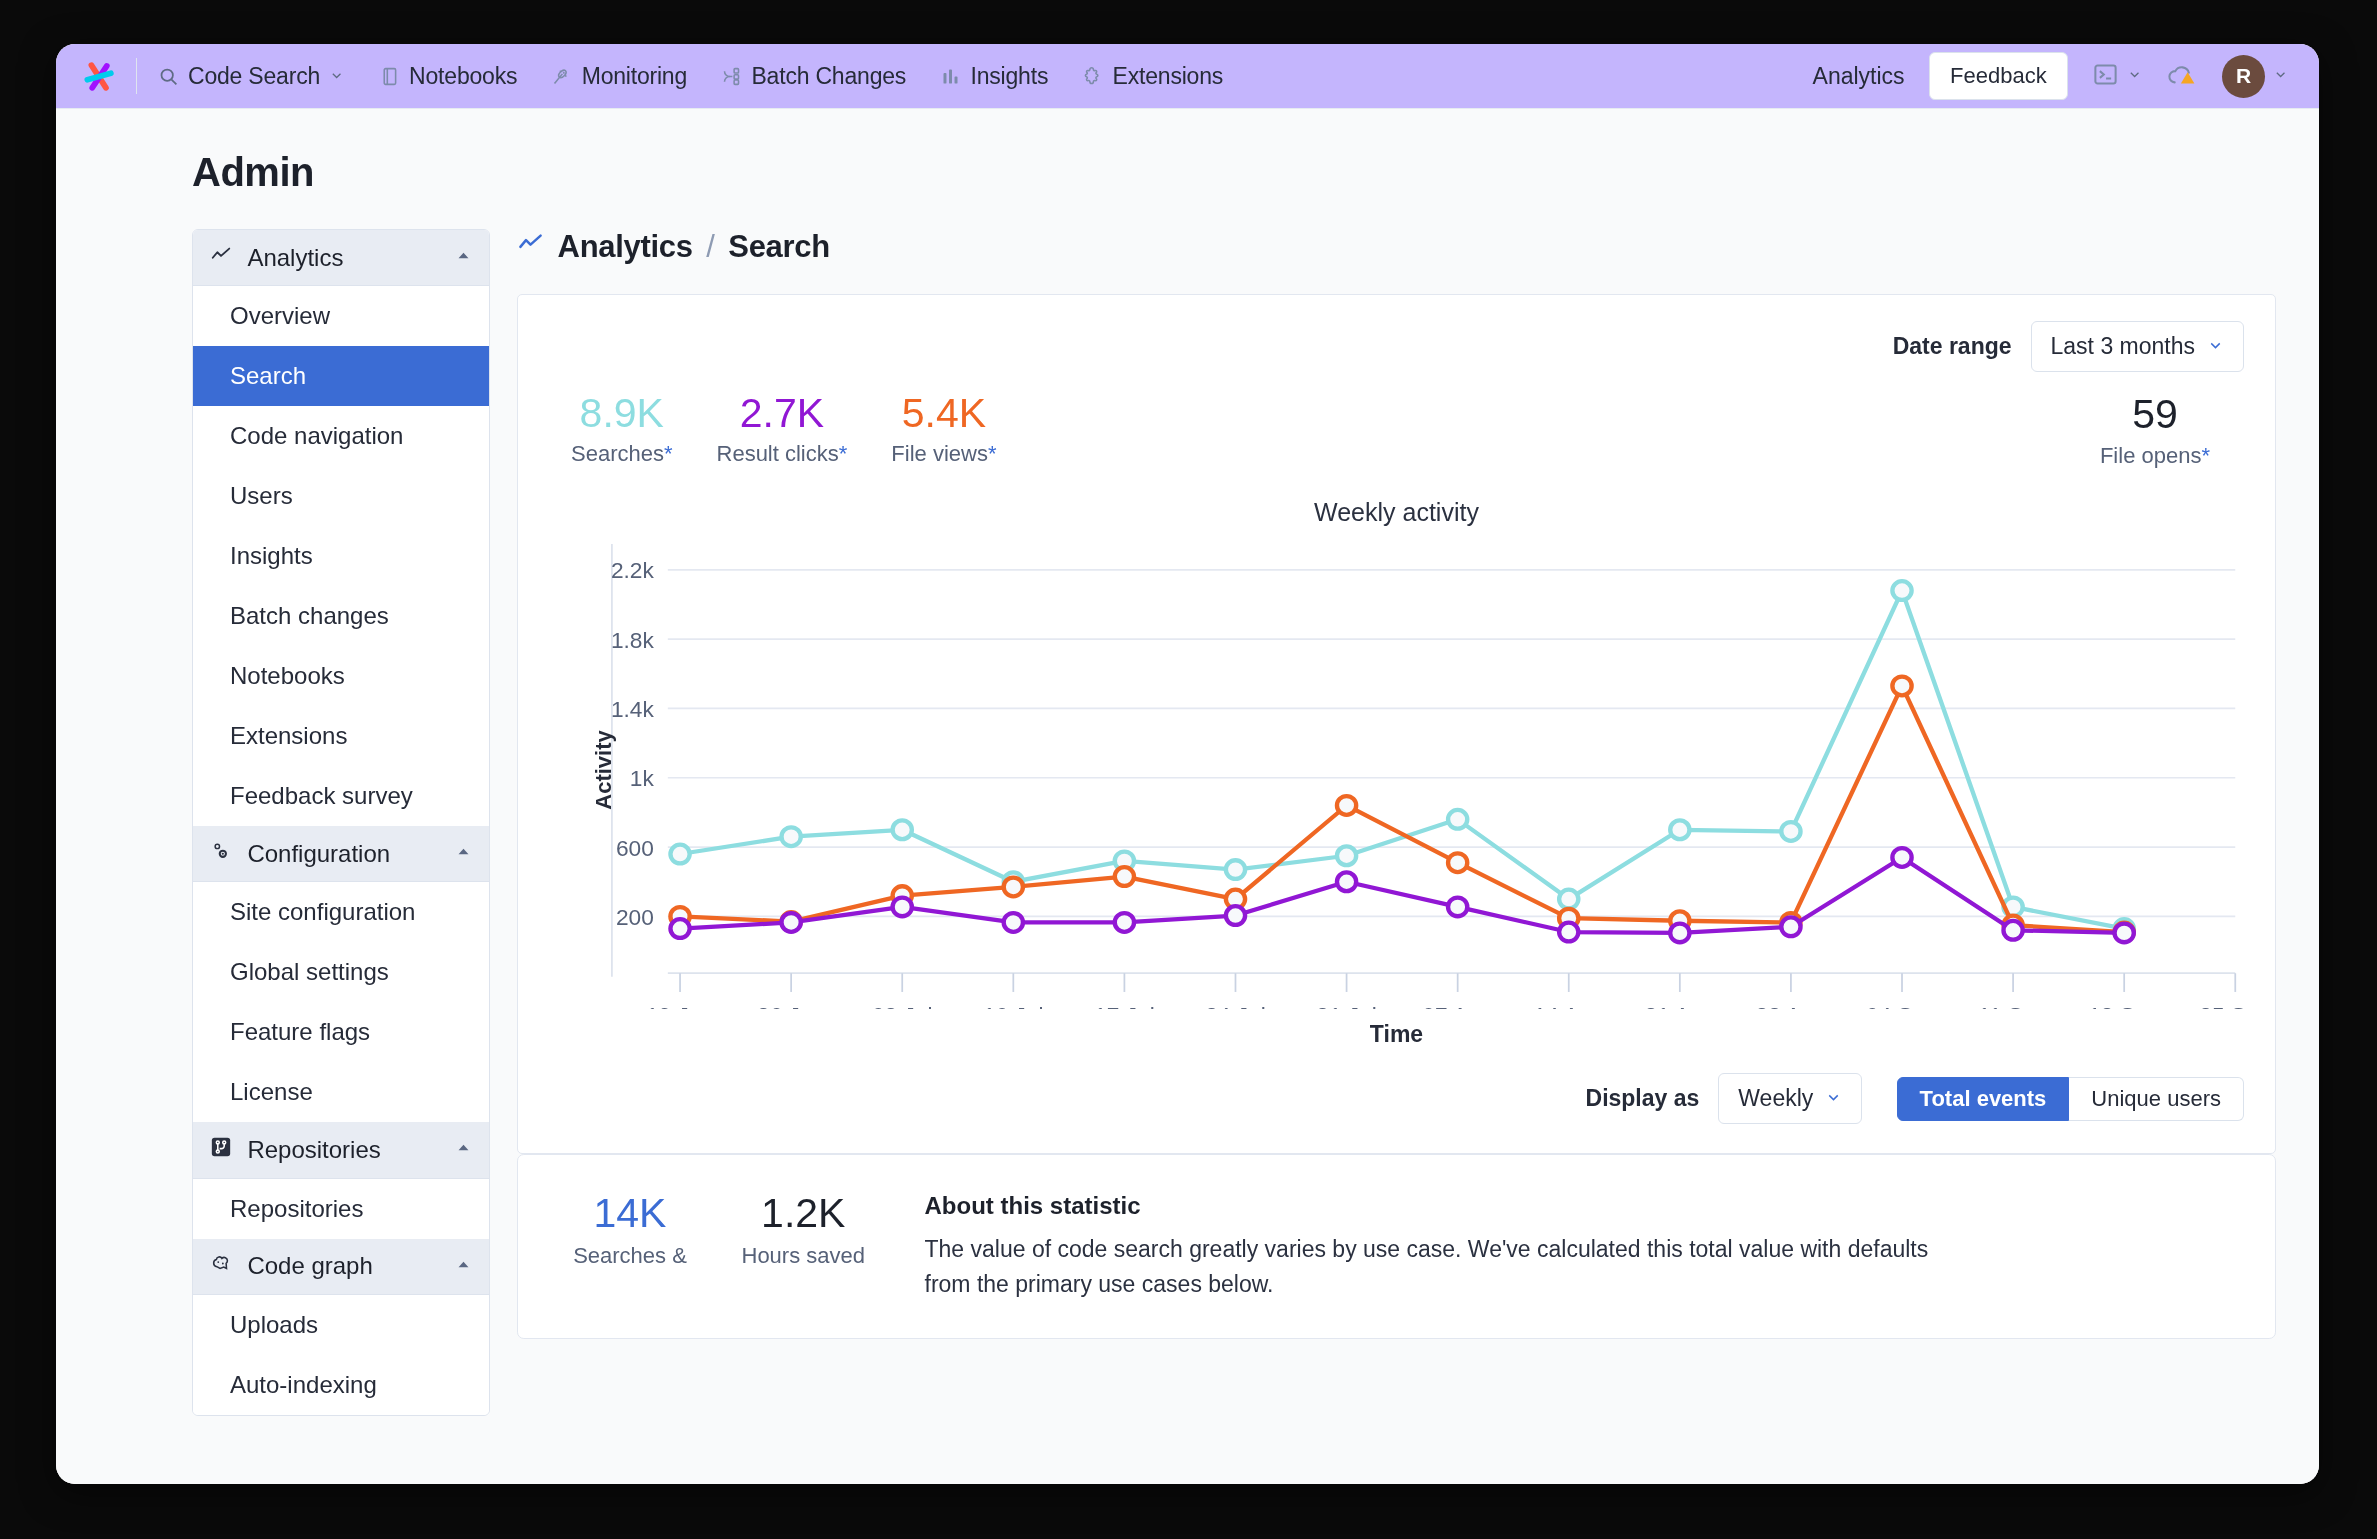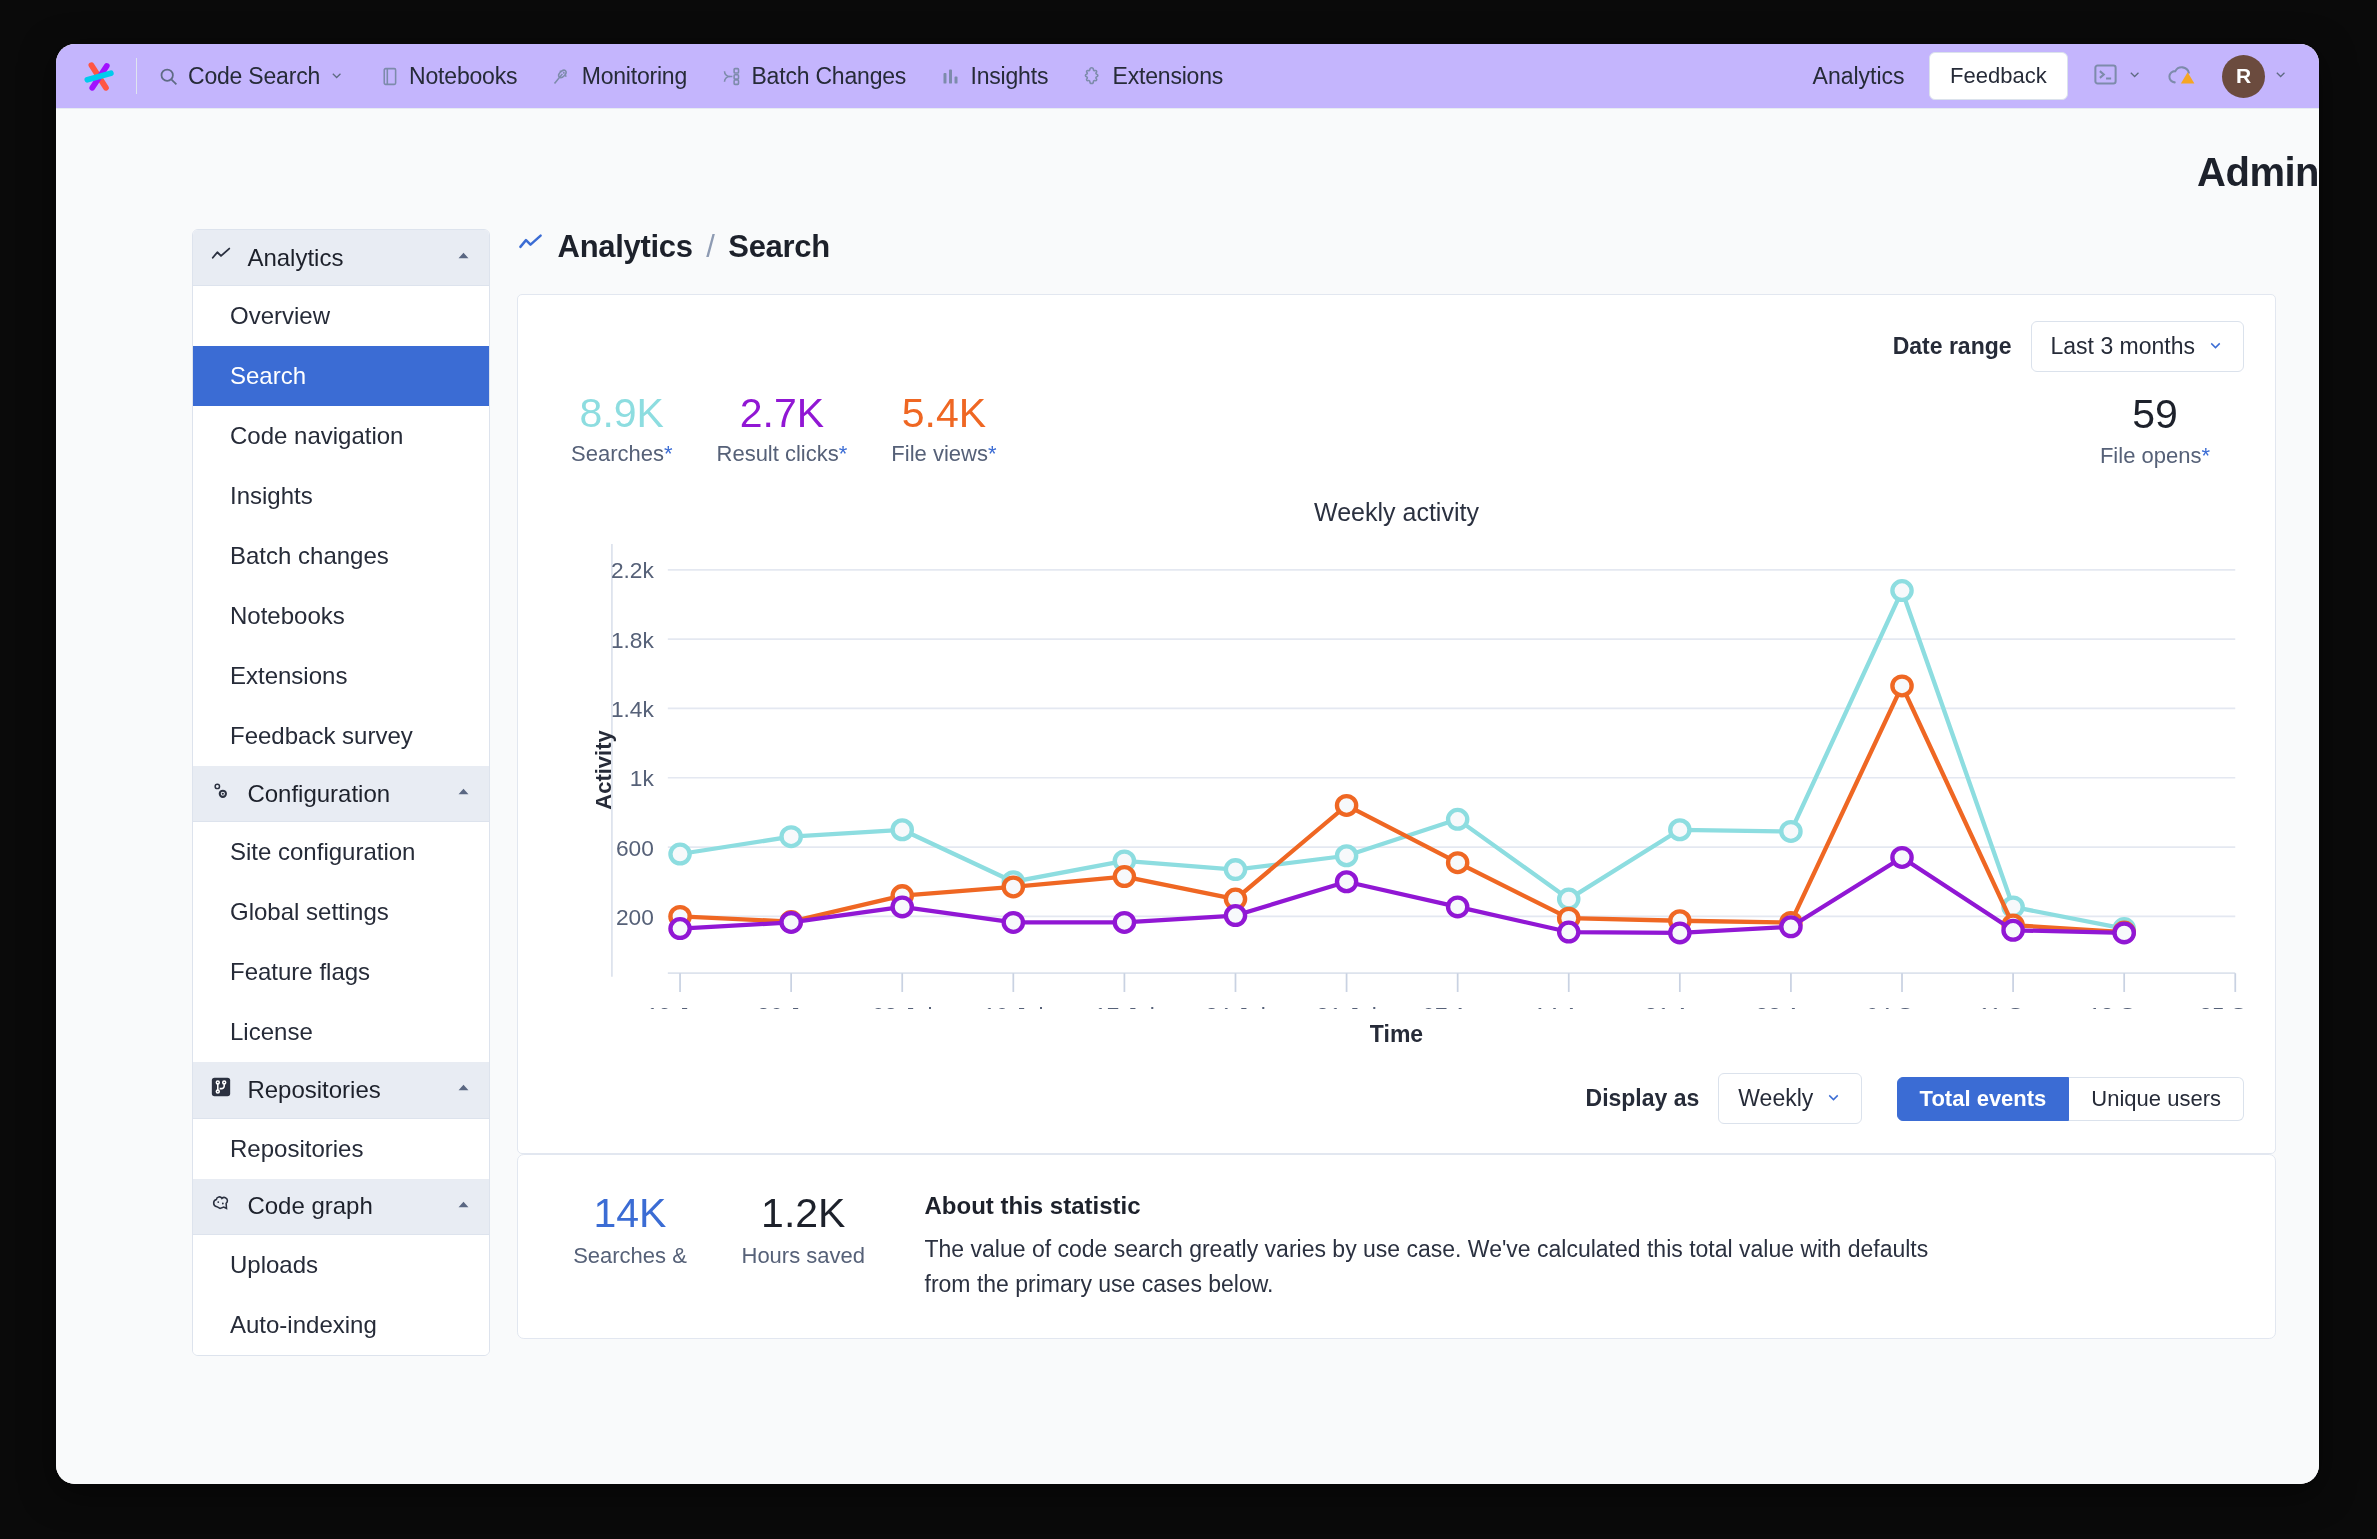--- a/index.html
+++ b/index.html
@@ -63,21 +63,21 @@
   }
   
   .page {
     height: calc(1440px - 65px);
     background: #f9fafb;
     overflow: hidden;
     position: relative;
   }
   .page-title {
     font-size: 40px; font-weight: 700; color:#1d212b;
-    padding: 41px 0 0 136px; letter-spacing:-0.5px;text-align:right;
+    padding: 41px 0 0 136px; letter-spacing:-0.5px;
   }
   .layout { display:flex; padding: 34px 0 0 136px; gap: 27px; }
   
   .sidebar {
     width: 298px; flex: 0 0 298px;
     border: 0.9px solid #dde3ed; border-radius: 6px;
     background:#fff; overflow:hidden;
   }
   .side-group {
     display:flex; align-items:center; gap:12px;
@@ -308,20 +308,21 @@
             <span class="g-label">Analytics</span>
             <span class="chev">
               <svg width="17" height="17" viewBox="0 0 24 24" fill="#5a6782">
                   <polygon points="12,8 19,16 5,16"></polygon>
                 </svg>
             </span>
           </div>
           <div class="side-item">Overview</div>
           <div class="side-item active">Search</div>
           <div class="side-item">Code navigation</div>
+          <div class="side-item">Users</div>
           <div class="side-item">Insights</div>
           <div class="side-item">Batch changes</div>
           <div class="side-item">Notebooks</div>
           <div class="side-item">Extensions</div>
           <div class="side-item">Feedback survey</div>
 
           <div class="side-group">
             <span>
               <svg width="22" height="22" viewBox="0 0 24 24" fill="#2b3140">
                 <circle cx="8" cy="7" r="2.4" fill="none" stroke="#2b3140" stroke-width="1.6"></circle>

